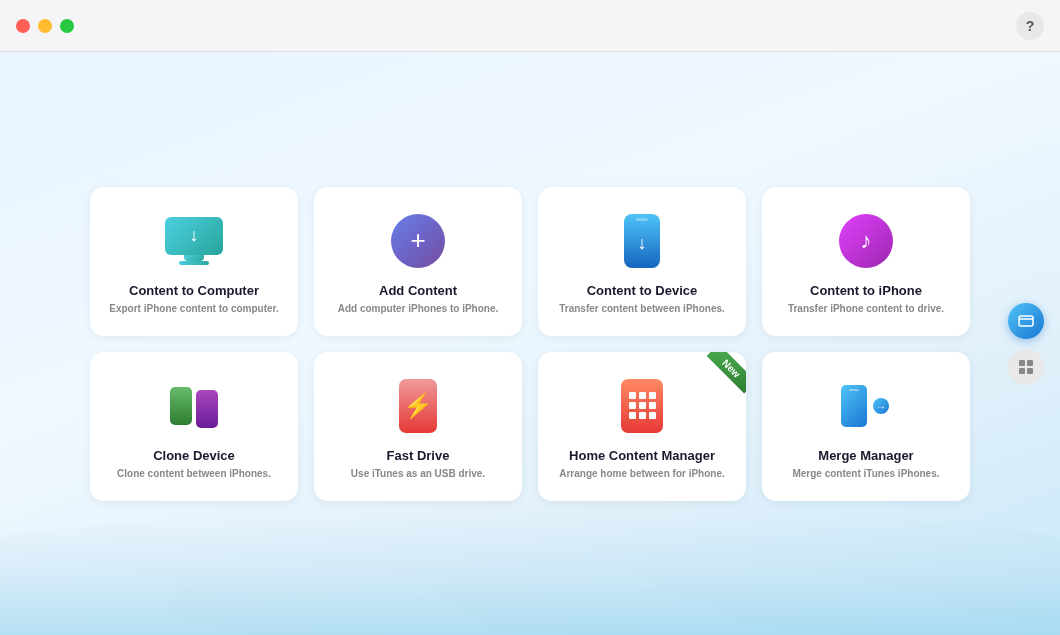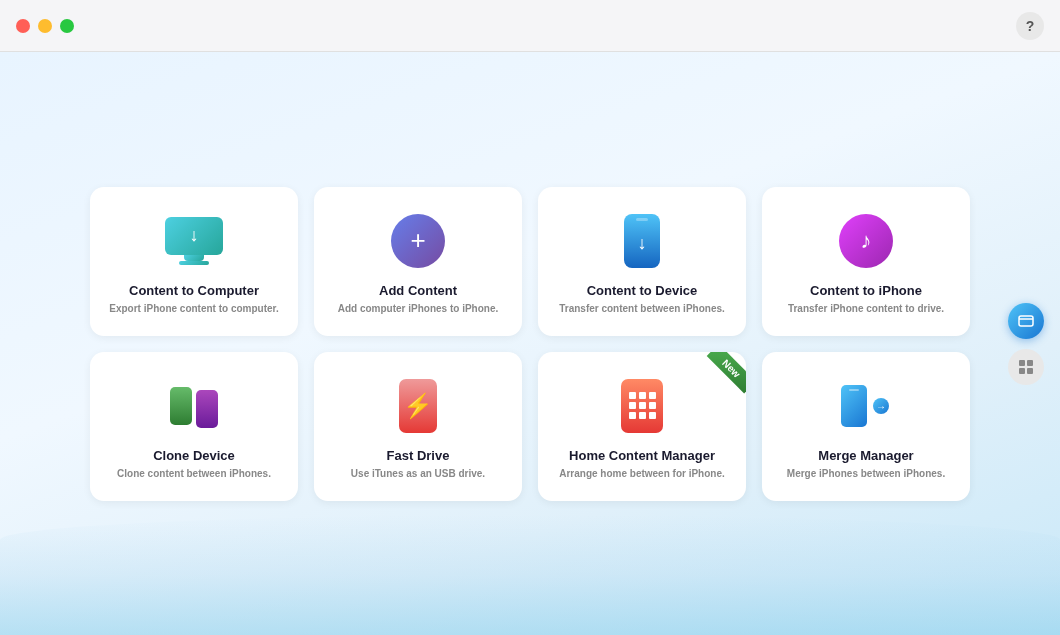--- a/index.html
+++ b/index.html
@@ -478,17 +478,17 @@
             <div style="position:absolute;top:4px;left:50%;transform:translateX(-50%);width:10px;height:2px;background:rgba(255,255,255,0.4);border-radius:1px;"></div>
           </div>
           <div style="display:flex;flex-direction:column;align-items:center;justify-content:center;margin:0 2px;">
             <div style="width:16px;height:16px;background:linear-gradient(135deg,#4fc3f7,#1976d2);border-radius:50%;display:flex;align-items:center;justify-content:center;">
               <span style="color:white;font-size:10px;font-weight:bold;">→</span>
             </div>
           </div>
         </div>
       </div>
       <div class="card-title">Merge Manager</div>
-      <div class="card-desc">Merge iPhones between iPhones.</div>
+      <div class="card-desc">Merge content iTunes iPhones.</div>
     </div>
 
   </div>
 </div>
 
 </body></html>

